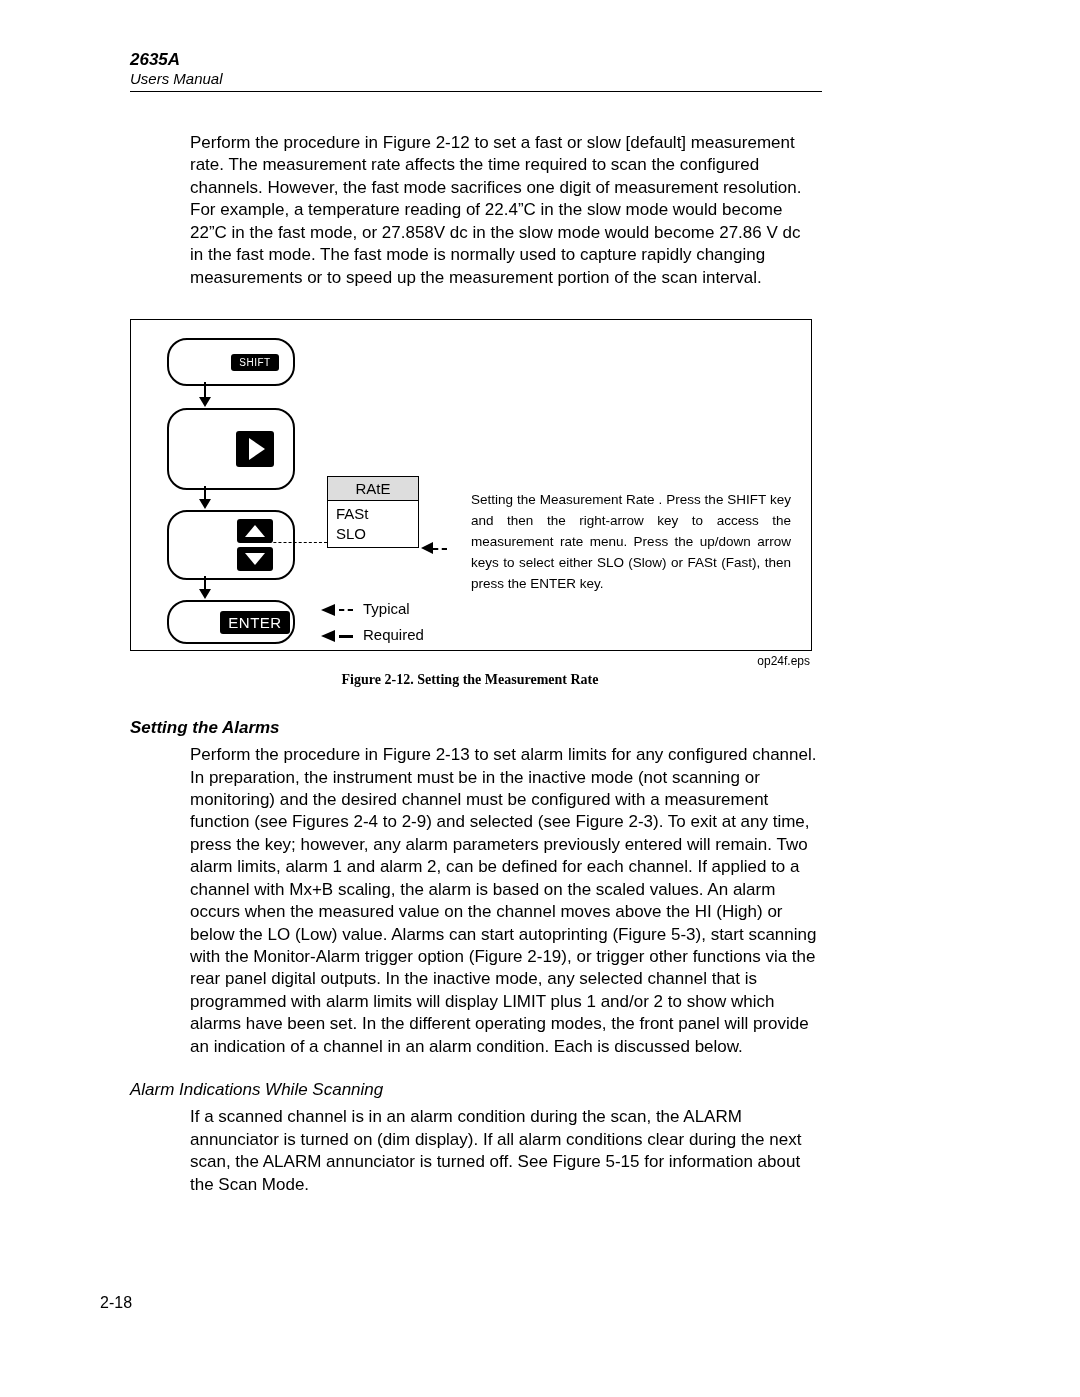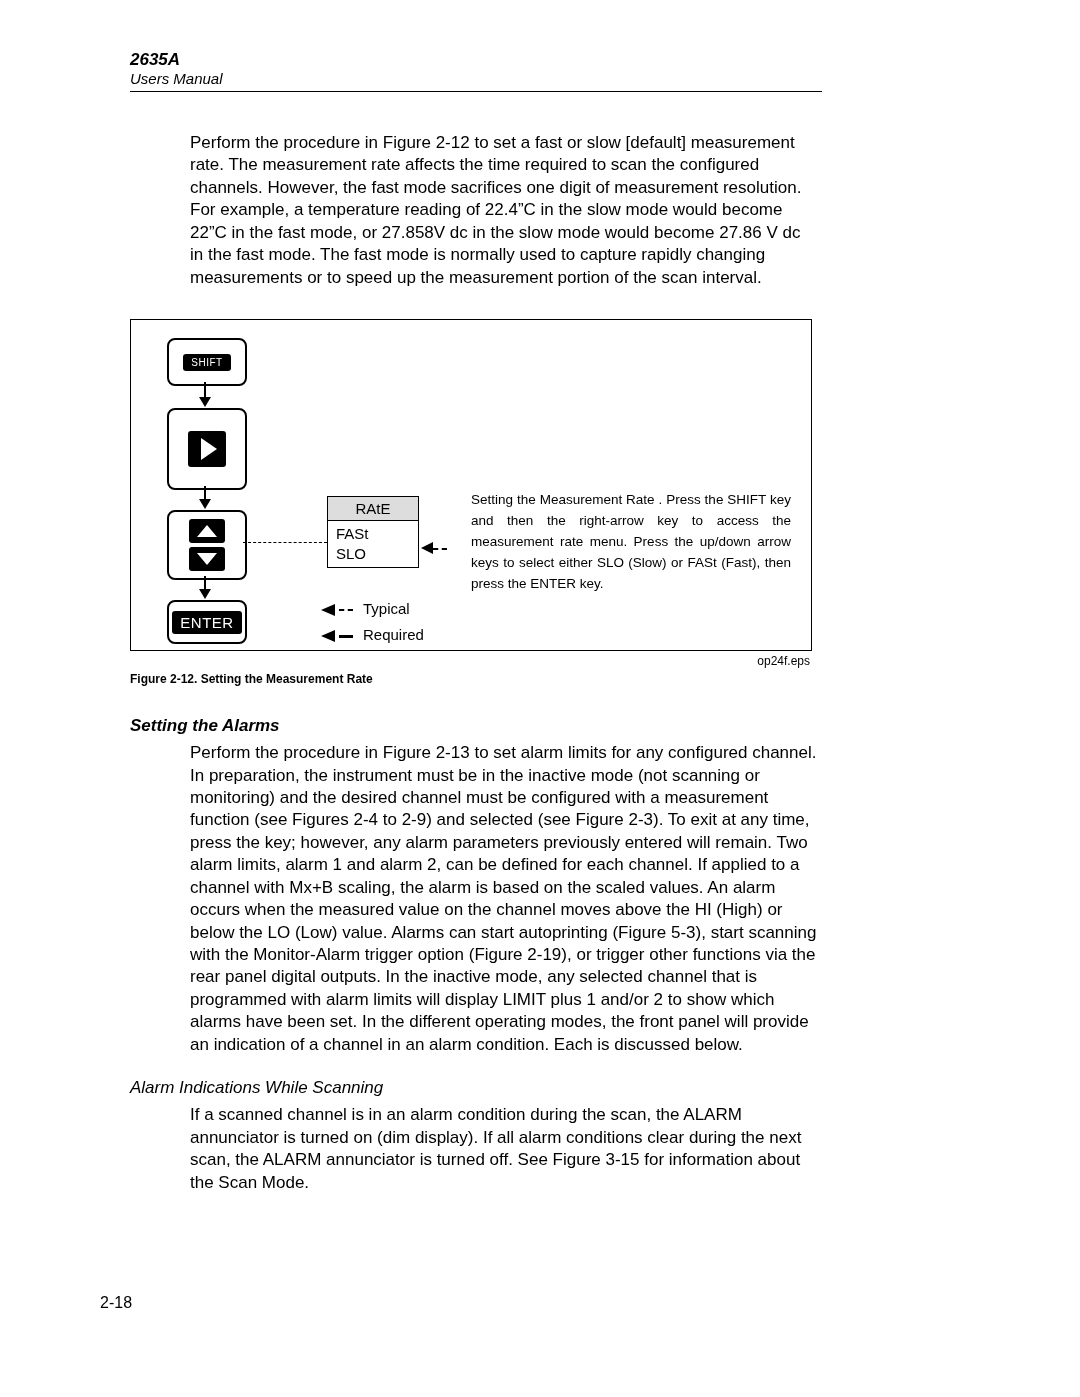--- a/index.html
+++ b/index.html
@@ -54,25 +54,26 @@
     border: 1.5px solid #000;
     width: 680px;
     height: 330px;
     margin: 30px 0 0 0;
     position: relative;
   }
   
   .key {
     position: absolute;
     border: 2px solid #000;
-    border-radius: 8px;
+    border-radius: 20px;
     background: #fff;
     display: flex;
     align-items: center;
     justify-content: center;
+    padding-left: 48px;
   }
   .shift-outer { left: 36px; top: 18px; width: 76px; height: 44px; }
   .shift-inner {
     background: #000;
     color: #fff;
     font-size: 10px;
     padding: 3px 8px;
     border-radius: 3px;
     letter-spacing: 0.5px;
   }
@@ -118,21 +119,21 @@
     border-left:6px solid transparent;
     border-right:6px solid transparent;
     border-top:10px solid #000;
   }
   .v-stem {
     position:absolute; width:2px; background:#000;
   }
   
   .rate-panel {
     position:absolute;
-    left: 196px; top: 176px;
+    left: 196px; top: 156px;
     width: 90px;
     border: 1.5px solid #000;
     font-size: 15px;
   }
   .rate-head {
     background:#ddd;
     border-bottom:1.5px solid #000;
     text-align:center;
     padding:3px 0;
   }
@@ -185,24 +186,25 @@
   
   .fig-text {
     position:absolute;
     left: 340px; top: 170px;
     width: 320px;
     font-size: 13.5px;
     line-height: 1.55;
     text-align: justify;
   }
   .fig-caption {
-    text-align:left;
-    font-size:12px;
+    text-align:center;
+    font-size:14px;
     font-weight:bold;
     margin-top: 4px;
+    font-family: Liberation Serif, serif;
   }
   .eps-name {
     font-size:12px;
     text-align:right;
     width:680px;
     margin-top:3px;
   }
   .page-num {
     position:absolute;
     left: 100px;
@@ -279,16 +281,16 @@
     <div class="fig-text">Setting the Measurement Rate . Press the SHIFT key and then the right-arrow key to access the measurement rate menu. Press the up/down arrow keys to select either SLO (Slow) or FASt (Fast), then press the ENTER key.</div>
   </div>
 
   <div class="eps-name">op24f.eps</div>
   <div class="fig-caption" style="width:680px;">Figure 2-12. Setting the Measurement Rate</div>
 
   <div class="section-heading" style="margin-top:30px;">Setting the Alarms</div>
   <div class="body-para">Perform the procedure in Figure 2-13 to set alarm limits for any configured channel. In preparation, the instrument must be in the inactive mode (not scanning or monitoring) and the desired channel must be configured with a measurement function (see Figures 2-4 to 2-9) and selected (see Figure 2-3). To exit at any time, press the key; however, any alarm parameters previously entered will remain. Two alarm limits, alarm 1 and alarm 2, can be defined for each channel. If applied to a channel with Mx+B scaling, the alarm is based on the scaled values. An alarm occurs when the measured value on the channel moves above the HI (High) or below the LO (Low) value. Alarms can start autoprinting (Figure 5-3), start scanning with the Monitor-Alarm trigger option (Figure 2-19), or trigger other functions via the rear panel digital outputs. In the inactive mode, any selected channel that is programmed with alarm limits will display LIMIT plus 1 and/or 2 to show which alarms have been set. In the different operating modes, the front panel will provide an indication of a channel in an alarm condition. Each is discussed below.</div>
 
   <div class="sub-heading">Alarm Indications While Scanning</div>
-  <div class="body-para">If a scanned channel is in an alarm condition during the scan, the ALARM annunciator is turned on (dim display). If all alarm conditions clear during the next scan, the ALARM annunciator is turned off. See Figure 3-15 for information about the Scan Mode.</div>
+  <div class="body-para">If a scanned channel is in an alarm condition during the scan, the ALARM annunciator is turned on (dim display). If all alarm conditions clear during the next scan, the ALARM annunciator is turned off. See Figure 5-15 for information about the Scan Mode.</div>
 
   <div class="page-num">2-18</div>
 </div>
 
 </body></html>

